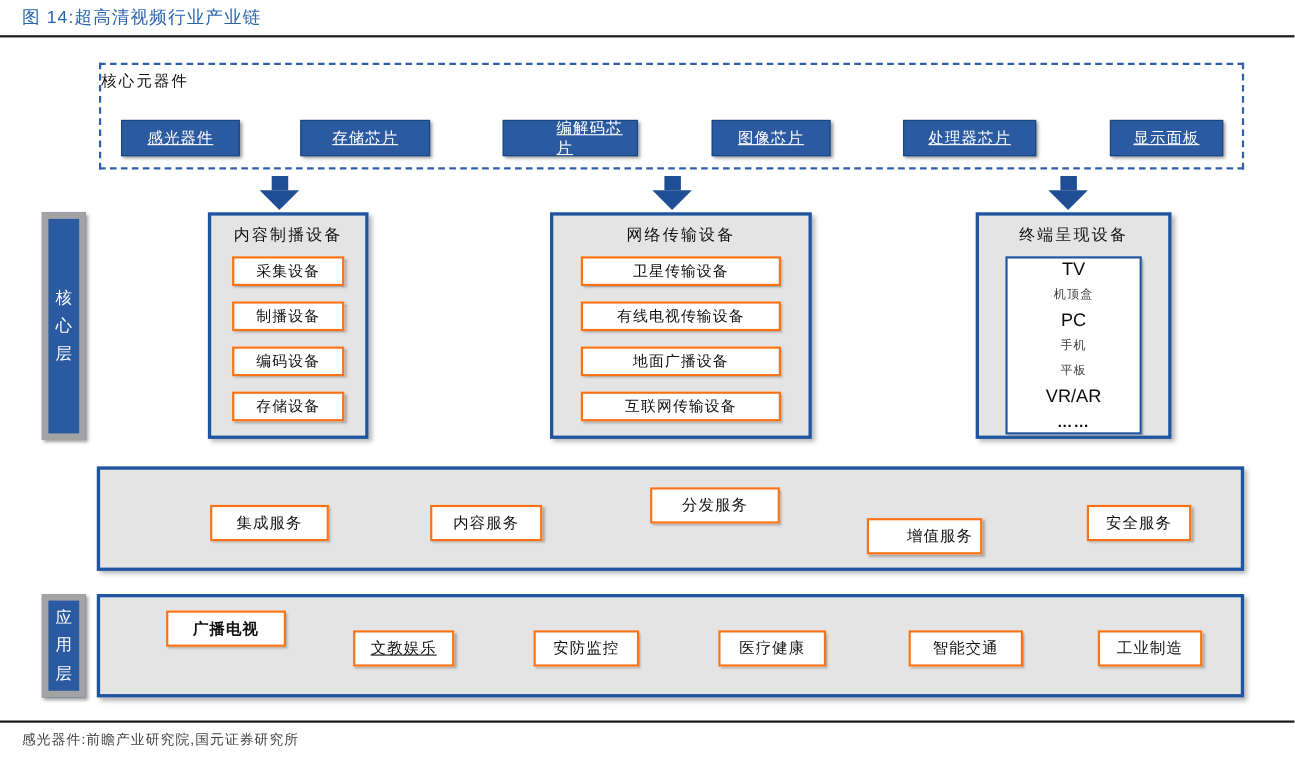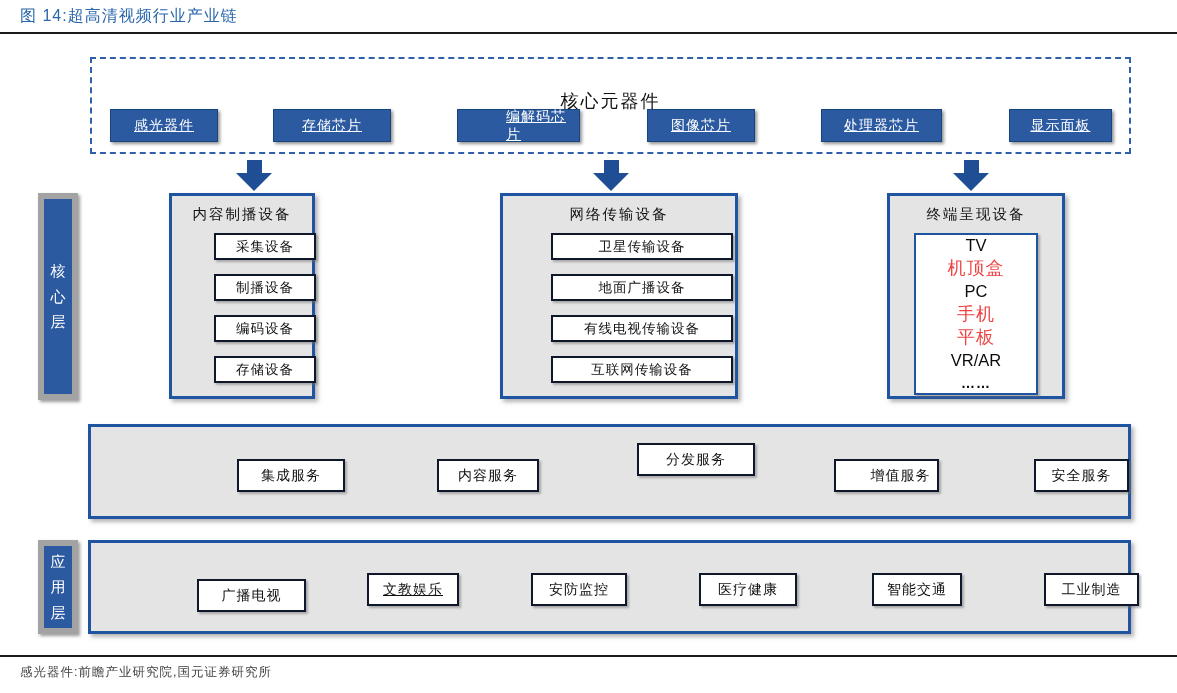--- a/index.html
+++ b/index.html
@@ -17,22 +17,22 @@
     letter-spacing: 1px;
   }
   .top-rule { position: absolute; left: 0; top: 32px; width: 1177px; height: 2px; background: #1a1a1a; }
 
   
   .dashed-box {
     position: absolute; left: 90px; top: 57px; width: 1041px; height: 97px;
     border: 2px dashed #3060ac; background: #ffffff;
   }
   .dashed-label {
-    position: absolute; left: 0; right: 0; top: 6px; text-align: center;
-    font-size: 18px; color: #111; letter-spacing: 2px; margin-top: 24px;
+    position: absolute; left: 0; right: 0; top: 6px; 
+    font-size: 14px; color: #111; letter-spacing: 2px;
   }
   .chip-blue {
     position: absolute; top: 50px; height: 33px;
     background: #2b5aa0; border: 1px solid #17457e;
     color: #ffffff; font-size: 14px; letter-spacing: 1px;
     display: flex; align-items: center; justify-content: center;
     box-shadow: 2px 2px 3px rgba(60,60,60,0.55);
     text-decoration: underline;
   }
   .chip-c0 { left: 18px;  width: 108px; }
@@ -66,68 +66,68 @@
   .side-core    { top: 193px; height: 207px; }
   .side-service { top: 424px; height: 95px; }
   .side-app     { top: 540px; height: 94px; }
 
   
   .col {
     position: absolute; top: 193px; height: 206px;
     background: #e4e4e4; border: 3px solid #1f55a0;
     box-shadow: 3px 3px 4px rgba(110,110,110,0.5);
   }
-  .col-1 { left: 169px; width: 146px; }
+  .col-1 { left: 189px; width: 146px; }
   .col-2 { left: 500px; width: 238px; }
   .col-3 { left: 887px; width: 178px; }
   .col-title {
     margin-top: 6px; text-align: center; font-size: 14.5px; color: #111;
     letter-spacing: 2px; line-height: 25px; height: 25px;
   }
   .col-items { display: flex; flex-direction: column; align-items: center; gap: 14px; margin-top: 6px; }
   .chip-white {
-    background: #ffffff; border: 2px solid #0f172a;
+    background: #ffffff; border: 2px solid #f97316;
     box-shadow: 2px 2px 2px rgba(110,110,110,0.5);
     display: flex; align-items: center; justify-content: center;
-    font-size: 13.5px; color: #111; letter-spacing: 1px; margin-left: 46px;
+    font-size: 13.5px; color: #111; letter-spacing: 1px;
   }
   .col-1 .chip-white { width: 102px; height: 27px; }
   .col-2 .chip-white { width: 182px; height: 27px; }
   .terminal-box {
     margin: 6px auto 0 auto; width: 124px; height: 162px;
     background: #ffffff; border: 2px solid #1f55a0;
     box-shadow: 2px 2px 2px rgba(110,110,110,0.5);
     display: flex; flex-direction: column; justify-content: center;
     text-align: center;
   }
-  .terminal-line-cn { font-size: 18px; color: #ef4444; line-height: 23px; letter-spacing: 1px; }
+  .terminal-line-cn { font-size: 11px; color: #404040; line-height: 23px; letter-spacing: 1px; }
   .terminal-line-en { font-size: 16.5px; color: #0b0b0b; line-height: 23px; font-weight: 500; }
   .terminal-line-dots { font-size: 14px; font-weight: bold; color: #0b0b0b; line-height: 22px; letter-spacing: 1px; }
 
   
   .panel {
     position: absolute; left: 88px; width: 1043px;
     background: #e4e4e4; border: 3px solid #1f55a0;
     box-shadow: 3px 3px 4px rgba(110,110,110,0.5);
   }
   .panel-service { top: 424px; height: 95px; }
   .panel-app     { top: 540px; height: 94px; }
   .panel .chip-white { position: absolute; height: 33px; font-size: 14px; }
 
   .chip-s0 { left: 100px; top: 32px; width: 108px; }
   .chip-s1 { left: 300px; top: 32px; width: 102px; }
   .chip-s2 { left: 500px; top: 16px; width: 118px; font-family: Liberation Mono, monospace; }
-  .chip-s3 { left: 697px; top: 32px; width: 105px; padding-left: 28px; }
+  .chip-s3 { left: 697px; top: 44px; width: 105px; padding-left: 28px; }
   .chip-s4 { left: 897px; top: 32px; width: 95px;  }
 
-  .chip-a0 { left: 60px;  top: 36px; width: 109px; height: 34px; }
+  .chip-a0 { left: 60px;  top: 12px; width: 109px; height: 34px; font-weight: bold; }
   .chip-a1 { left: 230px; top: 30px; width: 92px;  height: 34px; text-decoration: underline; }
   .chip-a2 { left: 394px; top: 30px; width: 96px;  height: 34px; }
   .chip-a3 { left: 562px; top: 30px; width: 98px;  height: 34px; }
-  .chip-a4 { left: 735px; top: 30px; width: 90px;  height: 34px; }
+  .chip-a4 { left: 735px; top: 30px; width: 104px;  height: 34px; }
   .chip-a5 { left: 907px; top: 30px; width: 95px;  height: 34px; }
 
   
   .bottom-rule { position: absolute; left: 0; top: 655px; width: 1177px; height: 2px; background: #1a1a1a; }
   .source-note { position: absolute; left: 20px; top: 664px; font-size: 12.5px; color: #3f3f3f; letter-spacing: 1px; }
 </style>
 </head>
 <body>
 
 <div class="canvas">
@@ -172,22 +172,22 @@
       <div class="chip-white">制播设备</div>
       <div class="chip-white">编码设备</div>
       <div class="chip-white">存储设备</div>
     </div>
   </div>
 
   <div class="col col-2">
     <div class="col-title">网络传输设备</div>
     <div class="col-items">
       <div class="chip-white">卫星传输设备</div>
+      <div class="chip-white">有线电视传输设备</div>
       <div class="chip-white">地面广播设备</div>
-      <div class="chip-white">有线电视传输设备</div>
       <div class="chip-white">互联网传输设备</div>
     </div>
   </div>
 
   <div class="col col-3">
     <div class="col-title">终端呈现设备</div>
     <div class="terminal-box">
       <div class="terminal-line-en">TV</div>
       <div class="terminal-line-cn">机顶盒</div>
       <div class="terminal-line-en">PC</div>

